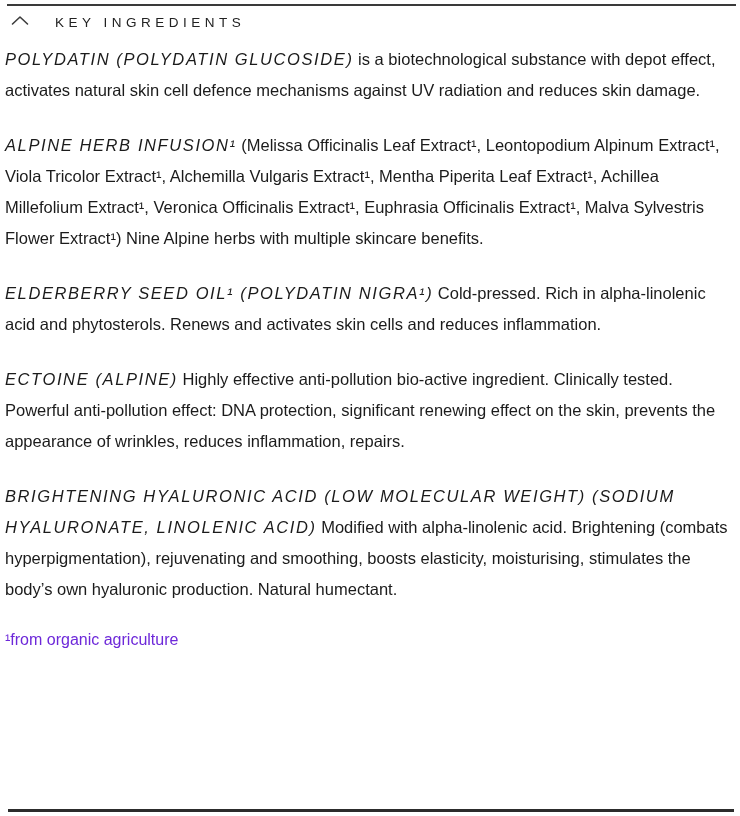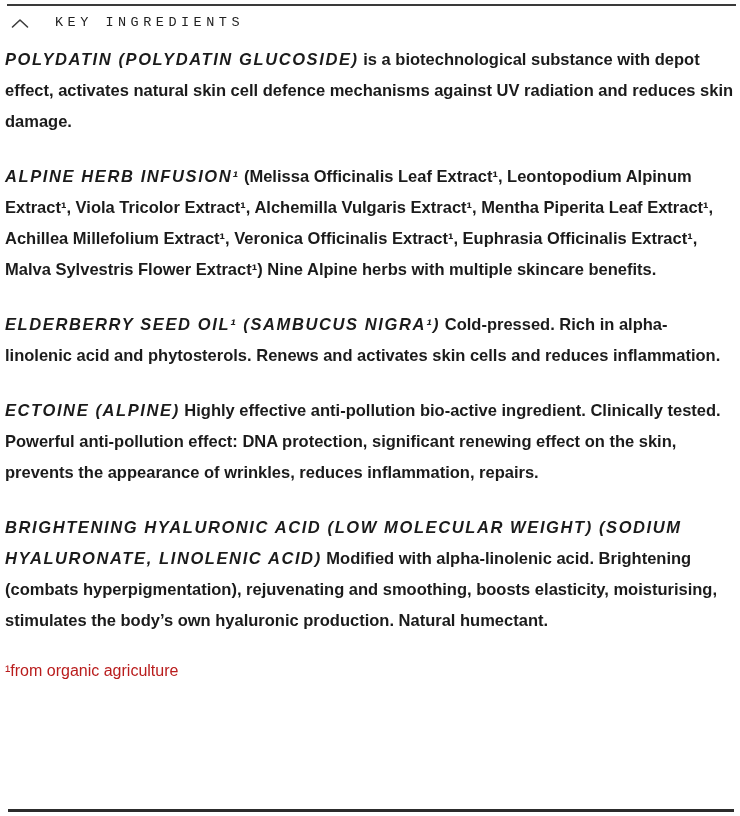--- a/index.html
+++ b/index.html
@@ -33,28 +33,27 @@
   .rule-bottom {
     position: absolute;
     top: 809px;
     left: 8px;
     right: 6px;
     height: 3px;
     background: #2c2c2c;
   }
   .accordion-header {
     display: flex;
-    align-items: center;
+    align-items: flex-start;
     padding: 15px 0 0 6px;
     cursor: pointer;
     background: none;
     border: none;
     width: 100%;
     text-align: left;
-    font-family: Liberation Mono, monospace;
   }
   .chevron {
     width: 18px;
     height: 11px;
     flex: 0 0 auto;
     margin-right: 26px;
     display: block;
   }
   .accordion-title {
     font-size: 13.5px;
@@ -65,52 +64,51 @@
     white-space: nowrap;
   }
   .accordion-content {
     padding-top: 13px;
   }
   p.ingredient {
     margin: 0 0 24px 0;
     font-size: 16.5px;
     line-height: 31px;
     color: #1b1b1b;
-    font-weight: bold;
   }
   .term {
     font-style: italic;
     letter-spacing: 1.6px;
   }
   p.footnote {
     margin: 17px 0 0 0;
     font-size: 16px;
     line-height: 22px;
-    color: #b91c1c;
+    color: #6d28d9;
   }
 </style>
 </head>
 <body>
 
 <div class="panel">
   <div class="rule-top"></div>
 
   <button class="accordion-header">
     <svg class="chevron" viewBox="0 0 18 11">
       <polyline points="1.5,9 9,2 16.5,9" fill="none" stroke="#3c3c3c" stroke-width="1.6" stroke-linecap="round" stroke-linejoin="round"></polyline>
     </svg>
     <span class="accordion-title">KEY INGREDIENTS</span>
   </button>
 
   <div class="accordion-content">
     <p class="ingredient"><span class="term">POLYDATIN (POLYDATIN GLUCOSIDE)</span><span> is a biotechnological substance with depot effect, activates natural skin cell defence mechanisms against UV radiation and reduces skin damage.</span></p>
 
     <p class="ingredient"><span class="term">ALPINE HERB INFUSION¹</span><span> (Melissa Officinalis Leaf Extract¹, Leontopodium Alpinum Extract¹, Viola Tricolor Extract¹, Alchemilla Vulgaris Extract¹, Mentha Piperita Leaf Extract¹, Achillea Millefolium Extract¹, Veronica Officinalis Extract¹, Euphrasia Officinalis Extract¹, Malva Sylvestris Flower Extract¹) Nine Alpine herbs with multiple skincare benefits.</span></p>
 
-    <p class="ingredient"><span class="term">ELDERBERRY SEED OIL¹ (SAMBUCUS NIGRA¹)</span><span> Cold-pressed. Rich in alpha-linolenic acid and phytosterols. Renews and activates skin cells and reduces inflammation.</span></p>
+    <p class="ingredient"><span class="term">ELDERBERRY SEED OIL¹ (POLYDATIN NIGRA¹)</span><span> Cold-pressed. Rich in alpha-linolenic acid and phytosterols. Renews and activates skin cells and reduces inflammation.</span></p>
 
     <p class="ingredient"><span class="term">ECTOINE (ALPINE)</span><span> Highly effective anti-pollution bio-active ingredient. Clinically tested. Powerful anti-pollution effect: DNA protection, significant renewing effect on the skin, prevents the appearance of wrinkles, reduces inflammation, repairs.</span></p>
 
 
     <p class="ingredient"><span class="term">BRIGHTENING HYALURONIC ACID (LOW MOLECULAR WEIGHT) (SODIUM HYALURONATE, LINOLENIC ACID)</span><span> Modified with alpha-linolenic acid. Brightening (combats hyperpigmentation), rejuvenating and smoothing, boosts elasticity, moisturising, stimulates the body’s own hyaluronic production. Natural humectant.</span></p>
 
     <p class="footnote">¹from organic agriculture</p>
   </div>
 
   <div class="rule-bottom"></div>

